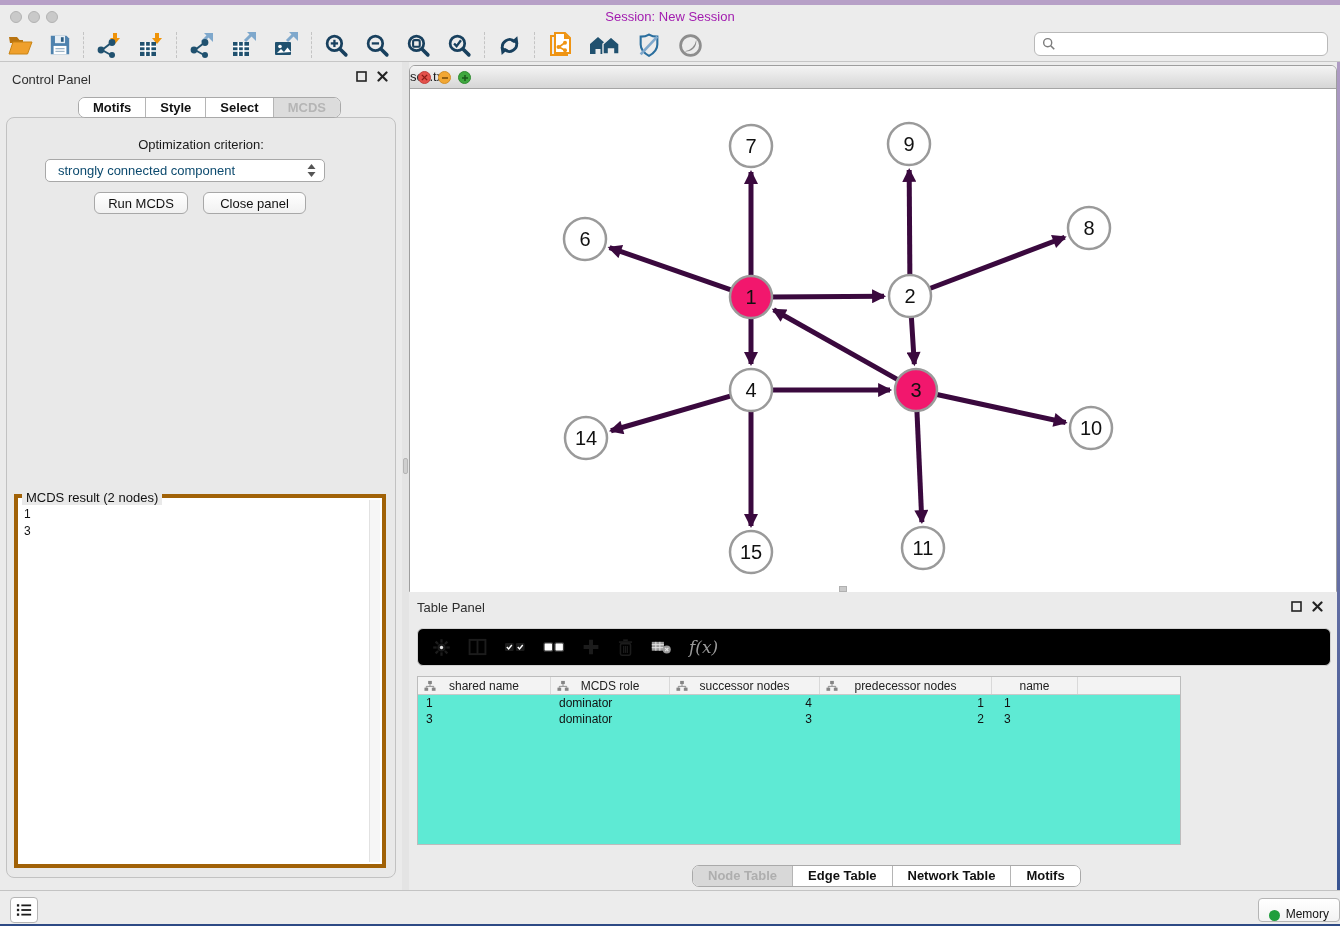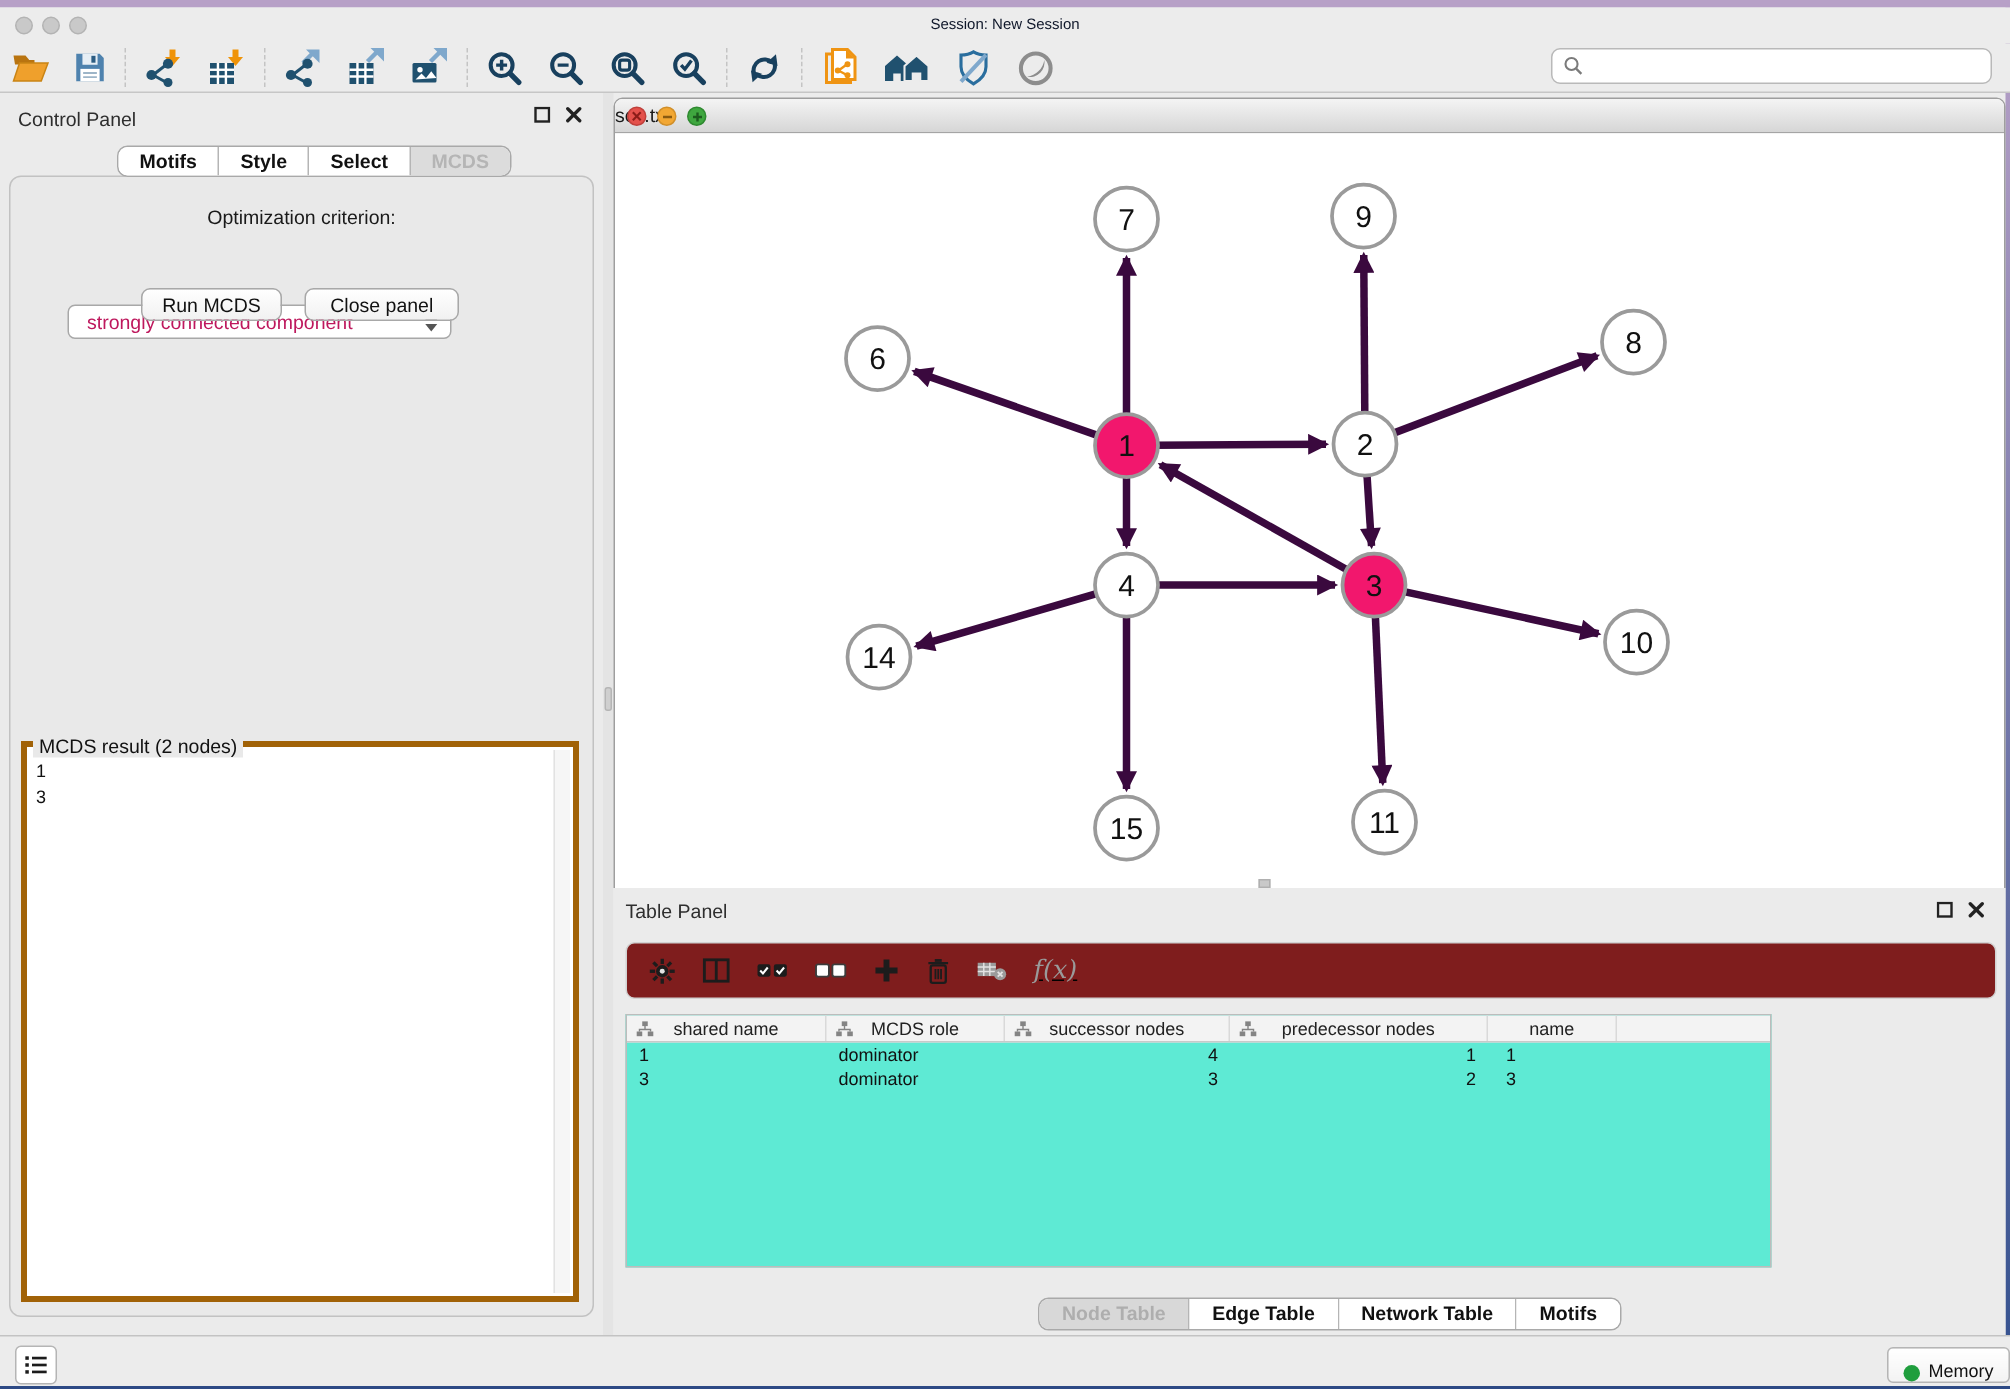--- a/index.html
+++ b/index.html
@@ -8,40 +8,40 @@
   .abs { position:absolute; }
 
   
   #desk-top { left:0; top:0; width:1340px; height:5px; background:#b7a0c7; }
   #desk-right { left:1337px; top:5px; width:3px; height:919px; background:linear-gradient(#b7a0c7,#33518f); }
   #desk-bottom { left:0; top:924px; width:1340px; height:2px; background:#2d4a85; }
 
   
   #titlebar { left:0; top:5px; width:1340px; height:24px; background:#ececec; }
   .winlight { width:12px; height:12px; border-radius:50%; background:#c9c9c9; border:1px solid #b3b3b3; position:absolute; top:6px; }
-  #titlebar .title { width:100%; text-align:center; line-height:24px; font-size:10px; color:#0f172a; }
+  #titlebar .title { width:100%; text-align:center; line-height:24px; font-size:13px; color:#a21caf; }
 
   
   #main-toolbar { left:0; top:29px; width:1340px; height:33px; background:#ececec; border-bottom:1px solid #c6c6c6; display:flex; align-items:center; }
   .tbtn { height:30px; display:flex; align-items:center; justify-content:center; padding:0 8px; cursor:default; }
   .tb-div { width:1px; height:26px; border-left:1px dashed #c4c4c4; margin:0 4px; }
   #search-box { position:absolute; right:12px; top:3px; width:294px; height:24px; background:#fff; border:1px solid #b9b9b9; border-radius:6px; display:flex; align-items:center; padding-left:7px; }
   #search-input { border:none; outline:none; flex:1; font-size:13px; background:transparent; height:20px; margin-left:5px; font-family:"Liberation Sans",sans-serif; }
 
   
   #control-panel { left:0; top:62px; width:402px; height:828px; background:#ebebeb; }
   #cp-title { left:12px; top:10px; font-size:13px; color:#2e2e2e; }
   .panel-icons { position:absolute; right:14px; top:9px; display:flex; gap:10px; align-items:center; }
   #cp-body { left:6px; top:55px; width:390px; height:761px; background:#e9e9e9; border:1px solid #c2c2c2; border-radius:8px; }
   #cp-tabs { left:78px; top:35px; height:21px; display:flex; border:1px solid #a9a9a9; border-radius:7px; overflow:hidden; background:#fff; }
   .cp-tab { padding:0 14px; font-size:13px; font-weight:600; color:#111; line-height:19px; background:#fff; border-right:1px solid #b5b5b5; }
   .cp-tab:last-child { border-right:none; }
   .cp-tab.active { background:#dcdcdc; color:#b5b5b5; }
   #opt-label { left:0; top:75px; width:402px; text-align:center; font-size:13px; color:#1a1a1a; }
-  #criterion { left:45px; top:97px; width:256px; height:23px; background:#fff; border:1px solid #a8a8a8; border-radius:5px; display:flex; align-items:center; padding:0 8px 0 12px; font-size:13px; color:#be185d;margin-top:44px; }
+  #criterion { left:45px; top:97px; width:280px; height:23px; background:#fff; border:1px solid #a8a8a8; border-radius:5px; display:flex; align-items:center; padding:0 8px 0 12px; font-size:13px; color:#0c4a6e; }
   #criterion .val { flex:1; }
   .pbtn { position:absolute; top:130px; height:22px; background:linear-gradient(#ffffff,#f1f1f1); border:1px solid #a8a8a8; border-radius:6px; font-size:13px; color:#111; display:flex; align-items:center; justify-content:center; }
   #run-btn { left:94px; width:94px; }
   #closep-btn { left:203px; width:103px; }
   #result-box { left:14px; top:432px; width:372px; height:374px; border:4px solid #a16207; background:#fff; }
   #result-legend { position:absolute; left:4px; top:-8px; background:#e9e9e9; padding:0 4px; font-size:13px; color:#111; }
   #result-text { position:absolute; left:6px; top:8px; font-size:12px; line-height:17px; color:#111; white-space:pre; font-family:"Liberation Sans",sans-serif; }
   #result-scroll { position:absolute; right:2px; top:2px; bottom:2px; width:11px; background:#f6f6f6; border-left:1px solid #e2e2e2; }
 
   
@@ -55,21 +55,21 @@
   #light-close { left:8px; background:#e4514b; border:1px solid #c0403b; }
   #light-min { left:28px; background:#f2a733; border:1px solid #d18f29; }
   #light-zoom { left:48px; background:#3fa73f; border:1px solid #2f8a30; }
   #net-title { width:100%; text-align:left; font-size:13px; line-height:22px; color:#1a1a1a; }
   #graph-canvas { position:absolute; left:0; top:23px; width:926px; height:503px; background:#fff; }
   #net-grip { left:839px; top:586px; width:8px; height:6px; background:#c9c9c9; border:1px solid #b0b0b0; }
 
   
   #table-panel { left:409px; top:592px; width:928px; height:298px; background:#ebebeb; }
   #tp-title { left:8px; top:8px; font-size:13px; color:#2e2e2e; }
-  #tp-toolbar { left:8px; top:36px; width:914px; height:38px; background:#7f1d1d; border:1px solid #d2d2d2; border-radius:6px; display:flex; align-items:center; padding-left:14px;text-decoration:underline; }
+  #tp-toolbar { left:8px; top:36px; width:914px; height:38px; background:#000000; border:1px solid #d2d2d2; border-radius:6px; display:flex; align-items:center; padding-left:14px;text-decoration:underline; }
   .tp-ic { margin-right:17px; display:flex; align-items:center; justify-content:center; }
   #fx-label { font-family:"DejaVu Serif", serif; font-style:italic; font-size:17px; color:#9a9a9a; }
   #node-table { left:8px; top:84px; width:764px; height:169px; background:#5eead4; border:1px solid #bcbcbc; }
   #nt-header { display:flex; height:18px; background:#f3f3f3; border-bottom:1px solid #c9c9c9; }
   .h-cell { position:relative; border-right:1px solid #d9d9d9; font-size:12px; color:#222; display:flex; align-items:center; justify-content:center; }
   .h-cell svg { position:absolute; left:6px; top:3px; }
   .t-row { display:flex; height:16px; }
   .t-cell { font-size:12px; color:#111; line-height:16px; overflow:hidden; }
   #tp-tabs { left:283px; top:273px; height:22px; display:flex; border:1px solid #a9a9a9; border-radius:7px; overflow:hidden; background:#fff; position:absolute; }
   .tp-tab { padding:0 15px; font-size:13px; font-weight:600; color:#111; line-height:20px; background:#fff; border-right:1px solid #b5b5b5; }

